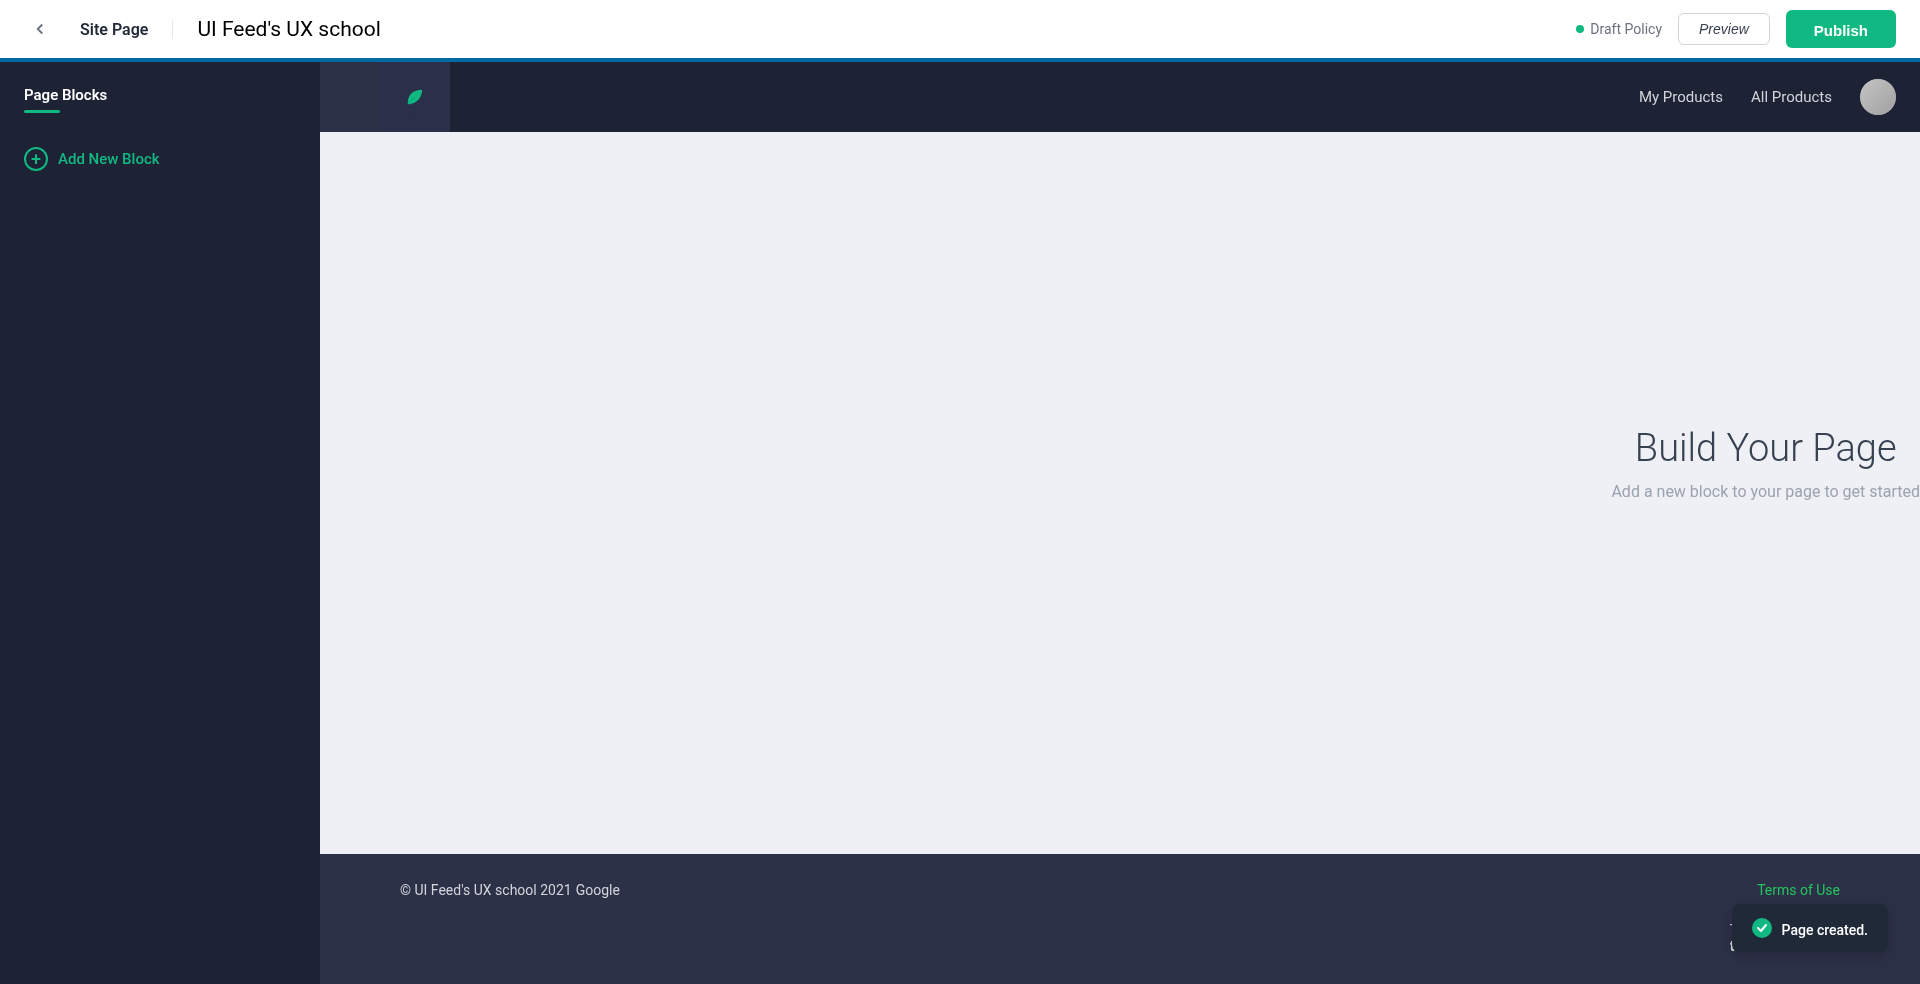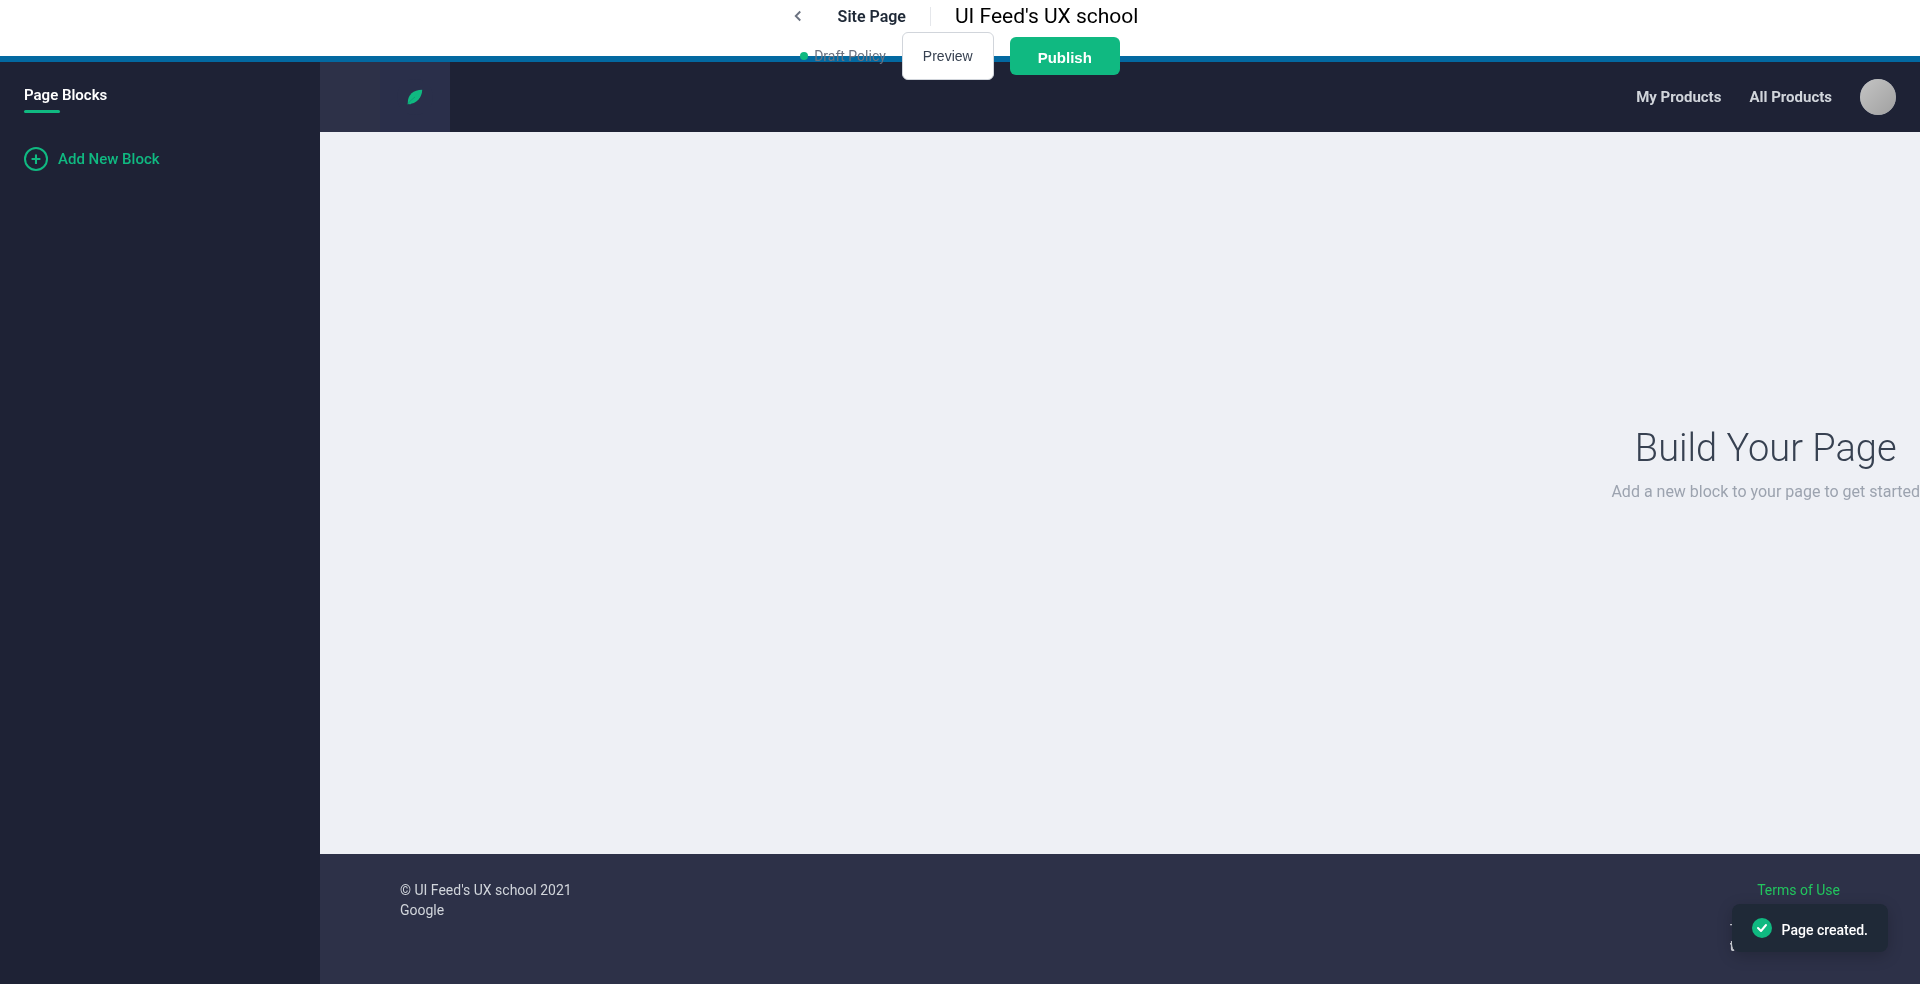--- a/index.html
+++ b/index.html
@@ -6,24 +6,23 @@
     body { font-family: -apple-system, BlinkMacSystemFont, 'Segoe UI', Roboto, sans-serif; width: 1920px; height: 984px; overflow: hidden; display: flex; flex-direction: column; }
 
     
     .top-bar {
       height: 62px;
       background: #ffffff;
       display: flex;
       align-items: center;
       justify-content: space-between;
       padding: 0 24px;
-      border-bottom: 6px solid #0369a1;
+      border-bottom: 4px solid #0369a1;
       flex-shrink: 0;
       z-index: 100;
-      flex-direction: column;
     }
     .top-bar-left {
       display: flex;
       align-items: center;
       gap: 16px;
     }
     .back-btn {
       width: 32px;
       height: 32px;
       display: flex;
@@ -62,29 +61,30 @@
       font-size: 14px;
       color: #6b7280;
     }
     .draft-dot {
       width: 8px;
       height: 8px;
       background: #10b981;
       border-radius: 50%;
     }
     .preview-btn {
-      height: 48px;
+      height: 32px;
       padding: 0 20px;
       border: 1.5px solid #d1d5db;
       border-radius: 6px;
       background: #ffffff;
       font-size: 14px;
       font-weight: 500;
       color: #374151;
       cursor: pointer;
+      font-style: italic;
     }
     .publish-btn {
       height: 38px;
       padding: 12px 28px;
       border: none;
       border-radius: 6px;
       background: #10b981;
       font-size: 15px;
       font-weight: 600;
       color: #ffffff;
@@ -187,21 +187,21 @@
     }
     .site-header-right {
       display: flex;
       align-items: center;
       gap: 28px;
       padding-right: 24px;
     }
     .nav-link {
       font-size: 15px;
       color: #d1d5db;
-      font-weight: 700;
+      font-weight: 400;
       cursor: pointer;
     }
     .avatar {
       width: 36px;
       height: 36px;
       border-radius: 50%;
       background: #9ca3af;
       display: flex;
       align-items: center;
       justify-content: center;
@@ -246,21 +246,21 @@
       background: #2d3148;
       padding: 28px 80px 28px 80px;
       display: flex;
       justify-content: space-between;
       align-items: flex-start;
       flex-shrink: 0;
       min-height: 130px;
     }
     .footer-left {
       display: flex;
-      flex-direction: column;
+      flex-direction: row;
       gap: 4px;
     }
     .footer-copyright {
       font-size: 14px;
       color: #d1d5db;
     }
     .footer-google {
       font-size: 14px;
       color: #d1d5db;
     }

